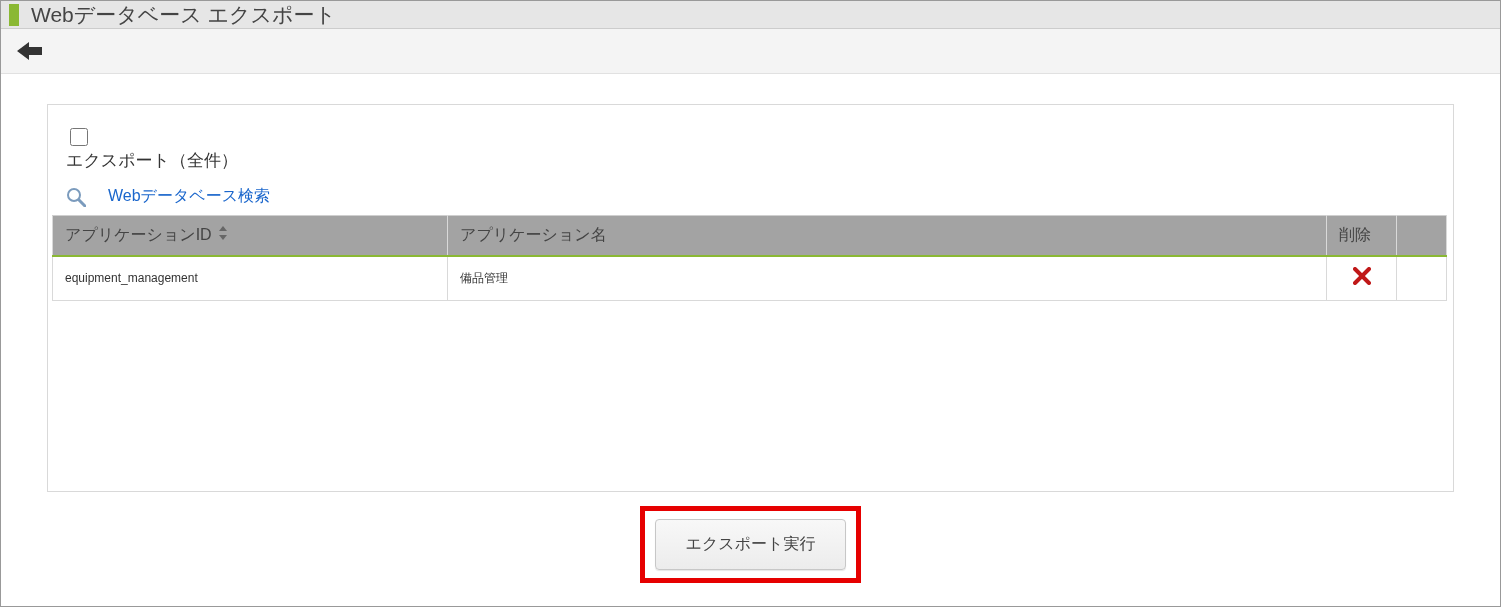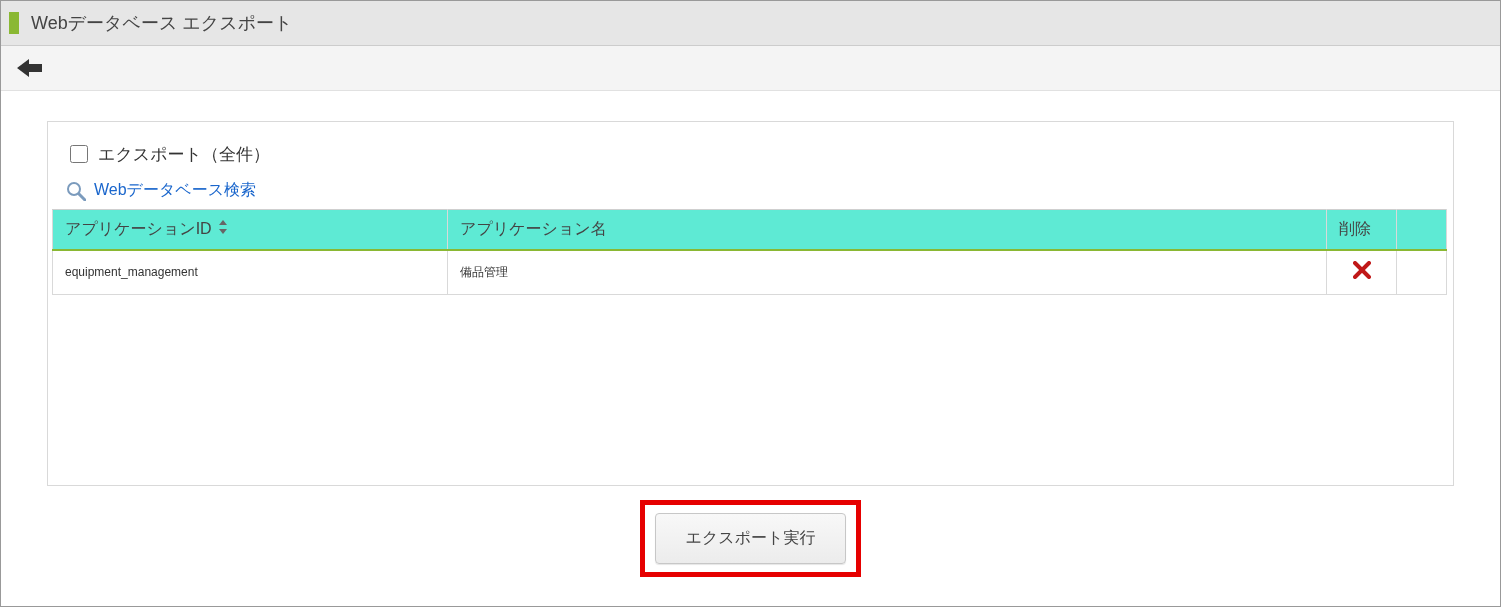--- a/index.html
+++ b/index.html
@@ -13,27 +13,27 @@
   .viewport {
     width: 1501px;
     height: 607px;
     border: 1px solid #999;
     position: relative;
     background: #fff;
     overflow: hidden;
   }
   
   .titlebar {
-    height: 45px;
+    height: 28px;
     background: #e6e6e6;
     border-bottom: 1px solid #ccc;
     display: flex;
     align-items: center;
     padding-left: 8px;
-    font-size: 18px;
+    font-size: 21px;
     color: #444;
   }
   .title-accent {
     width: 10px;
     height: 22px;
     background: #8ab833;
     margin-right: 12px;
     flex: none;
   }
   
@@ -54,53 +54,55 @@
   
   .content {
     padding: 30px 46px 0 46px;
   }
   .panel {
     border: 1px solid #d9d9d9;
     padding: 20px 0 0 0;
   }
   .export-all-row {
     display: flex;
-    align-items: center;
+    align-items: flex-start;
     padding: 0 18px 14px 18px;
     font-size: 17px;
     color: #333;
+    flex-direction: column;
   }
   .export-all-row input[type=checkbox] {
     width: 18px; height: 18px;
     margin-right: 10px;
     cursor: pointer;
   }
   .search-row {
     display: flex;
     align-items: center;
     padding: 0 18px 8px 18px;
+    gap: 14px;
   }
   .search-icon {
     width: 20px; height: 20px;
     margin-right: 8px;
   }
   .search-link {
     color: #1a66cc;
     font-size: 16px;
     text-decoration: none;
     cursor: pointer;
   }
   
   table.app-table {
     width: calc(100% - 10px);
     margin: 0 4px 0 4px;
     border-collapse: collapse;
   }
   table.app-table th {
-    background: #5eead4;
+    background: #a3a3a3;
     border-top: 1px solid #cfcfcf;
     border-bottom: 2px solid #8ab833;
     border-left: 1px solid #d9d9d9;
     border-right: 1px solid #d9d9d9;
     text-align: left;
     font-weight: normal;
     font-size: 16px;
     color: #444;
     padding: 8px 12px;
     height: 40px;

